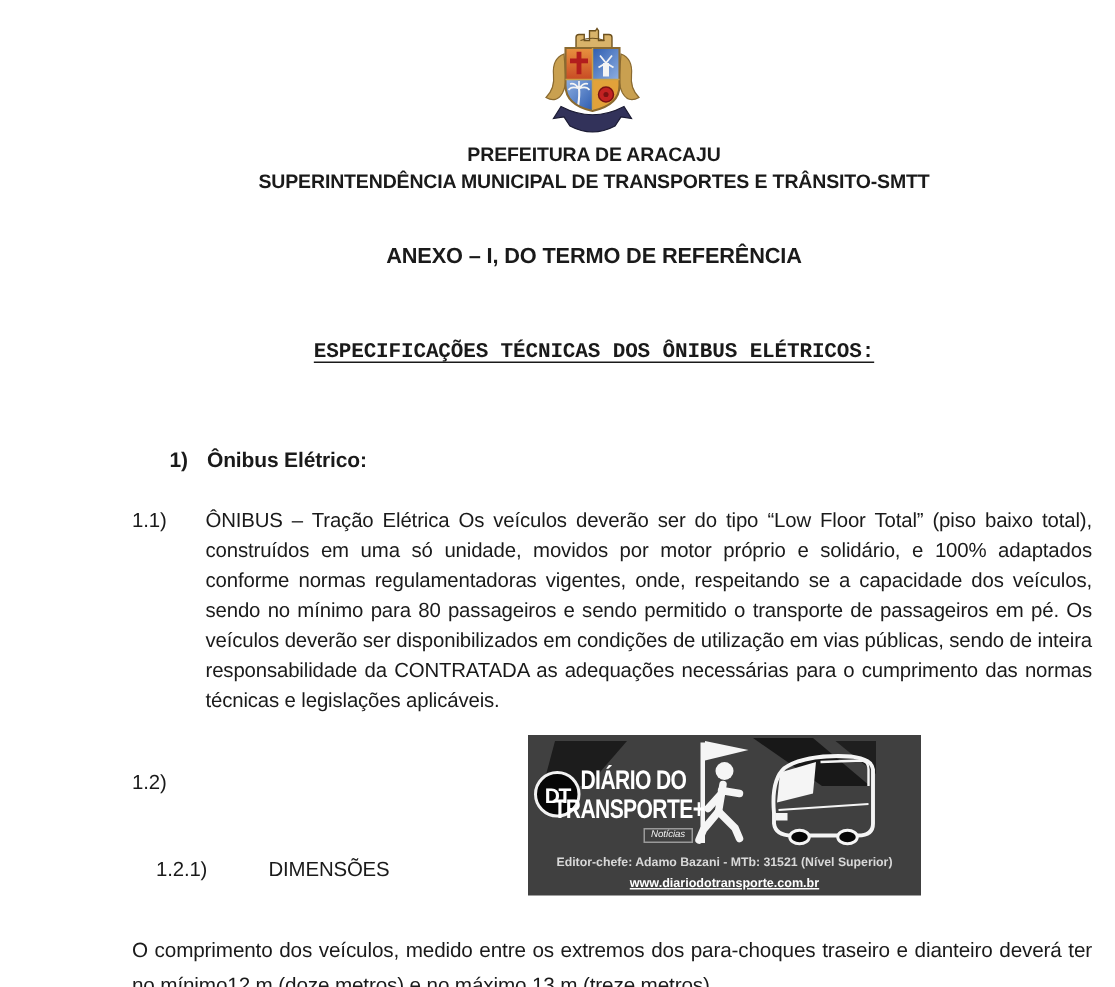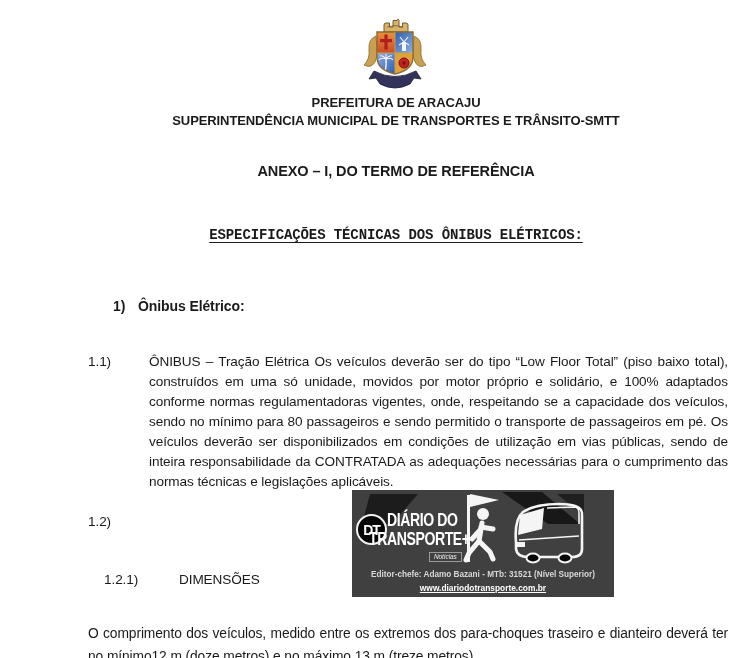--- a/index.html
+++ b/index.html
@@ -21,21 +21,21 @@
   .doc-title{position:absolute;left:66px;right:17px;top:227px;text-align:center;
     font-weight:bold;font-size:14px;font-family:Liberation Mono, monospace;}
   .doc-title span{text-decoration:underline;text-underline-offset:3px;}
 
   
   .item{position:absolute;display:flex;font-size:13.6px;line-height:20px;}
   .item .lbl{flex:0 0 49px;}
   .item .txt{flex:1;}
   .item-1{left:113px;top:296px;width:600px;font-weight:bold;font-size:14px;}
   .item-1 .lbl{flex:0 0 25px;}
-  .item-11{left:88px;top:352px;width:640px;gap:12px;}
+  .item-11{left:88px;top:337px;width:640px;}
   .item-11 .txt{text-align:justify;}
   .item-12{left:88px;top:512px;width:400px;}
   .item-121{left:88px;top:570px;width:400px;margin-left:16px;}
   .item-121 .lbl{flex:0 0 75px;}
 
   .closing{position:absolute;left:88px;top:608px;width:640px;
     font-size:13.8px;line-height:23px;text-align:justify;}
 
   
   .watermark{position:absolute;left:352px;top:490px;width:262px;height:107px;

